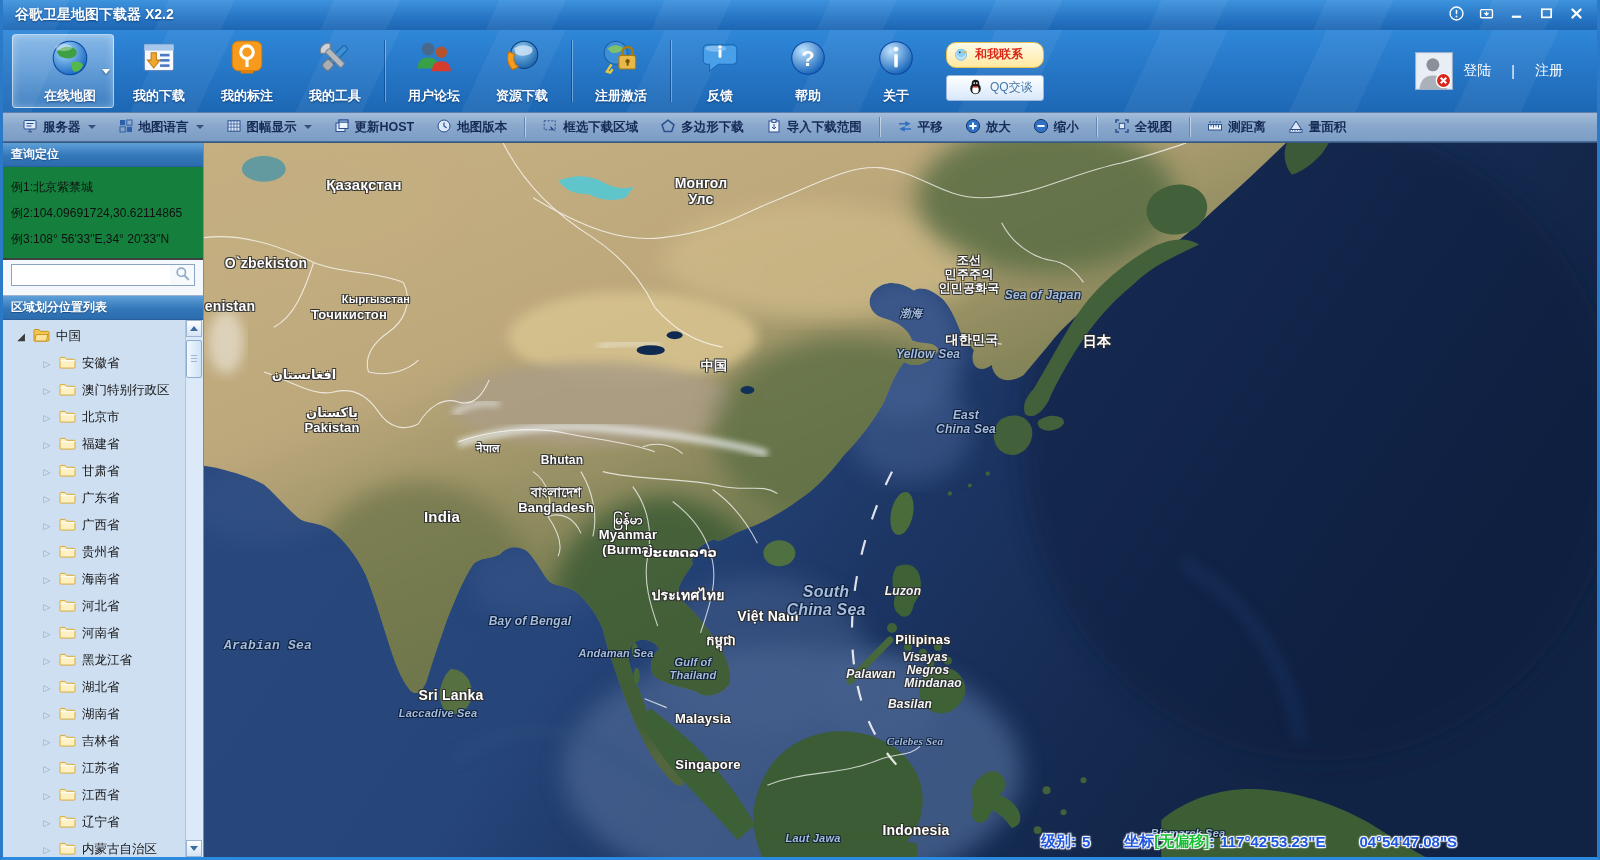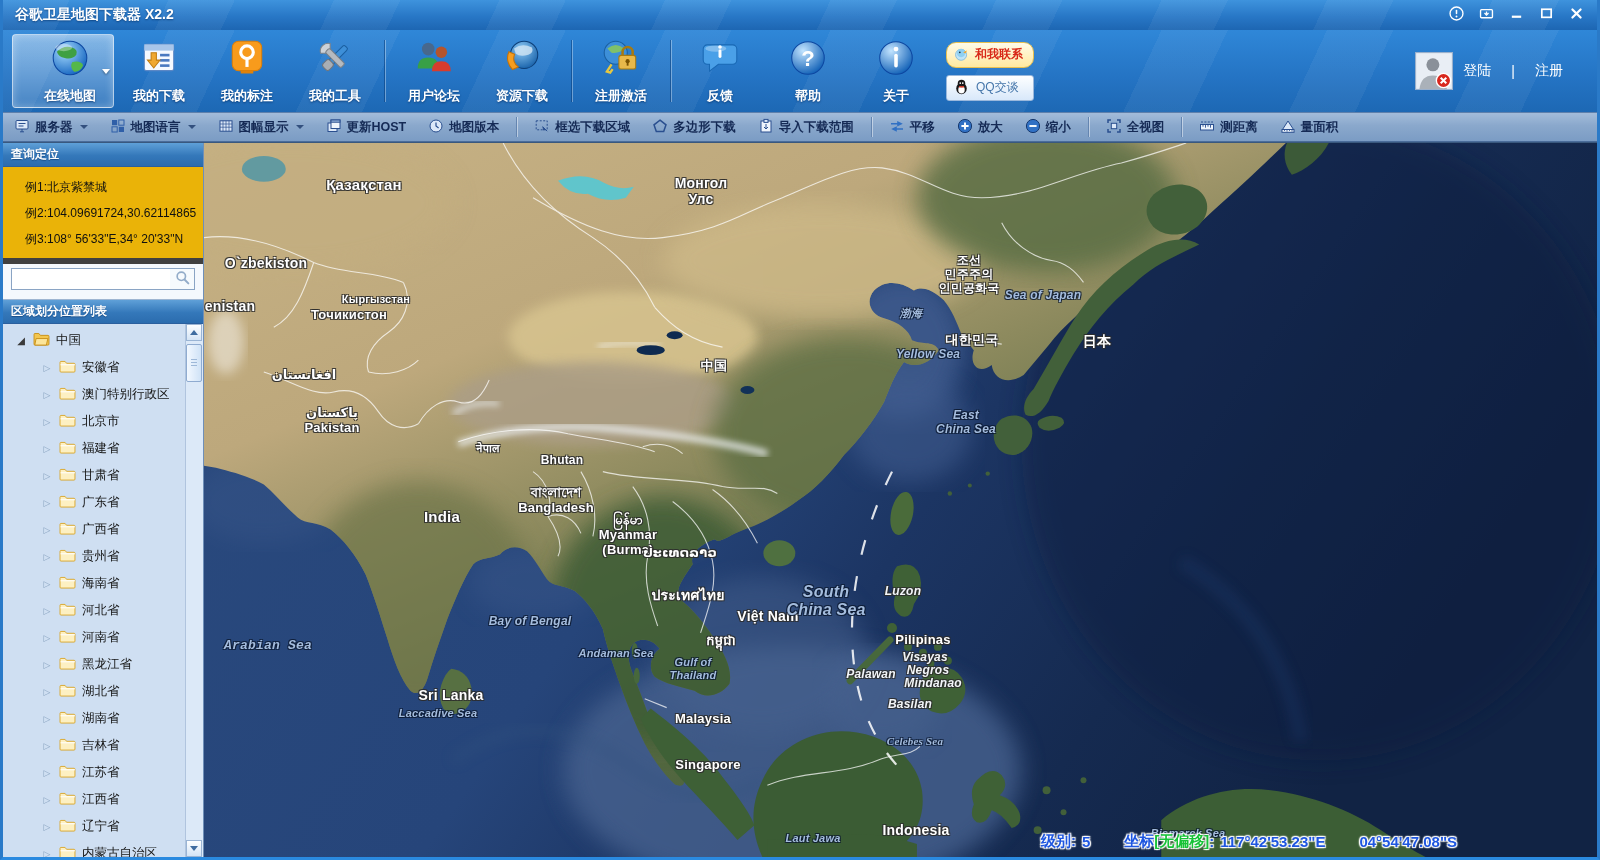--- a/index.html
+++ b/index.html
@@ -24,46 +24,46 @@
   .tbtn.active{background:linear-gradient(180deg,rgba(255,255,255,.42),rgba(255,255,255,.14));
     border:1px solid rgba(255,255,255,.6);box-shadow:inset 0 0 8px rgba(255,255,255,.35);padding-left:14px;}
   .tbtn .ic.big svg{width:42px;height:42px;}
   .tlabel{color:#fff;font-size:13px;font-weight:bold;text-shadow:0 1px 2px rgba(0,40,90,.65);white-space:nowrap;}
   .dd{position:absolute;right:3px;top:34px;width:0;height:0;border-left:4.5px solid transparent;
     border-right:4.5px solid transparent;border-top:5px solid #fff;filter:drop-shadow(0 1px 1px rgba(0,0,0,.4));}
   .vsep{width:1px;height:62px;background:rgba(10,60,120,.55);box-shadow:1px 0 0 rgba(255,255,255,.35);margin:0 5px;}
   .contact-stack{display:flex;flex-direction:column;gap:7px;margin-left:6px;z-index:1;}
   .btn-contact{display:flex;align-items:center;gap:5px;padding:2px 10px 2px 6px;border-radius:10px;cursor:pointer;
     background:linear-gradient(180deg,#fffbe8,#ffe9a0);border:1px solid #e8c050;color:#d82818;font-size:12px;font-weight:bold;}
-  .btn-qq{display:flex;align-items:center;gap:6px;padding:2px 10px 2px 6px;border-radius:3px;cursor:pointer;
+  .btn-qq{display:flex;align-items:center;gap:6px;padding:2px 10px 2px 20px;border-radius:3px;cursor:pointer;
     background:linear-gradient(180deg,#feffff,#d8e8fa);border:1px solid #9ab8dc;color:#4576aa;font-size:12px;}
   .btn-contact .ic svg,.btn-qq .ic svg{width:17px;height:17px;}
   .login-area{margin-left:auto;display:flex;align-items:center;gap:10px;z-index:1;margin-right:26px;}
   .avatar-box{width:38px;height:38px;cursor:pointer;}
   .avatar-box svg{width:38px;height:38px;}
   .login-text{color:#fff;font-size:14px;display:flex;gap:20px;align-items:center;}
   .login-text span{cursor:pointer;}
   
   .maptools{height:28px;flex:0 0 28px;display:flex;align-items:center;
     background:linear-gradient(180deg,#a3bcda 0%,#8aa8cc 45%,#7b9cc4 100%);
-    border-top:1px solid #5e80ac;border-bottom:1px solid #4a6c9a;padding-left:0;}
+    border-top:1px solid #5e80ac;border-bottom:1px solid #4a6c9a;padding-left:8px;}
   .mt-item{display:flex;align-items:center;gap:5px;padding:0 11px;height:24px;color:#152a55;
     font-size:12.5px;font-weight:bold;cursor:pointer;white-space:nowrap;}
   .mt-item .ic svg{width:16px;height:16px;}
   .mt-dd{width:0;height:0;border-left:4px solid transparent;border-right:4px solid transparent;border-top:4.5px solid #33507e;margin-left:2px;}
   .mt-sep{width:1px;height:20px;background:#6485b0;box-shadow:1px 0 0 rgba(255,255,255,.45);margin:0 6px;}
   
   .content{flex:1;display:flex;min-height:0;border-top:1px solid #39587e;}
   
   .sidebar{width:200px;flex:0 0 200px;background:#cfdff2;display:flex;flex-direction:column;
     border-right:1px solid #6f8fb8;}
   .side-header{height:23px;flex:0 0 23px;display:flex;align-items:center;padding-left:8px;color:#fff;
     font-size:12px;font-weight:bold;background:linear-gradient(180deg,#5fa0d8 0%,#3478ba 55%,#2b6cae 100%);
     border-bottom:1px solid #2a5f9e;text-shadow:0 1px 1px rgba(0,40,90,.5);}
-  .examples{background:#eab308;padding:7px 8px 6px 22px;border-bottom:6px solid #404040;}
+  .examples{background:#15803d;padding:7px 8px 6px 8px;border-bottom:2px solid #404040;}
   .example-line{font-size:12px;color:#101010;line-height:26px;white-space:nowrap;font-family:"Liberation Sans","DejaVu Sans",sans-serif;}
   .search-row{background:#f4f8fd;padding:4px 8px 9px 8px;display:flex;border-bottom:1px solid #9fb6d2;}
   .search-box{flex:1;position:relative;}
   .search-box input{width:100%;height:22px;box-sizing:border-box;border:1px solid #8aa4c4;background:#fff;
     padding:0 26px 0 5px;font-size:12px;outline:none;}
   .search-btn{position:absolute;right:1px;top:1px;width:24px;height:20px;display:flex;align-items:center;
     justify-content:center;cursor:pointer;background:#f6fafd;}
   .search-btn svg{width:15px;height:15px;}
   .tree-wrap{flex:1;position:relative;overflow:hidden;background:#cfdff2;}
   .tree{position:absolute;inset:0 17px 0 0;padding-top:3px;}

